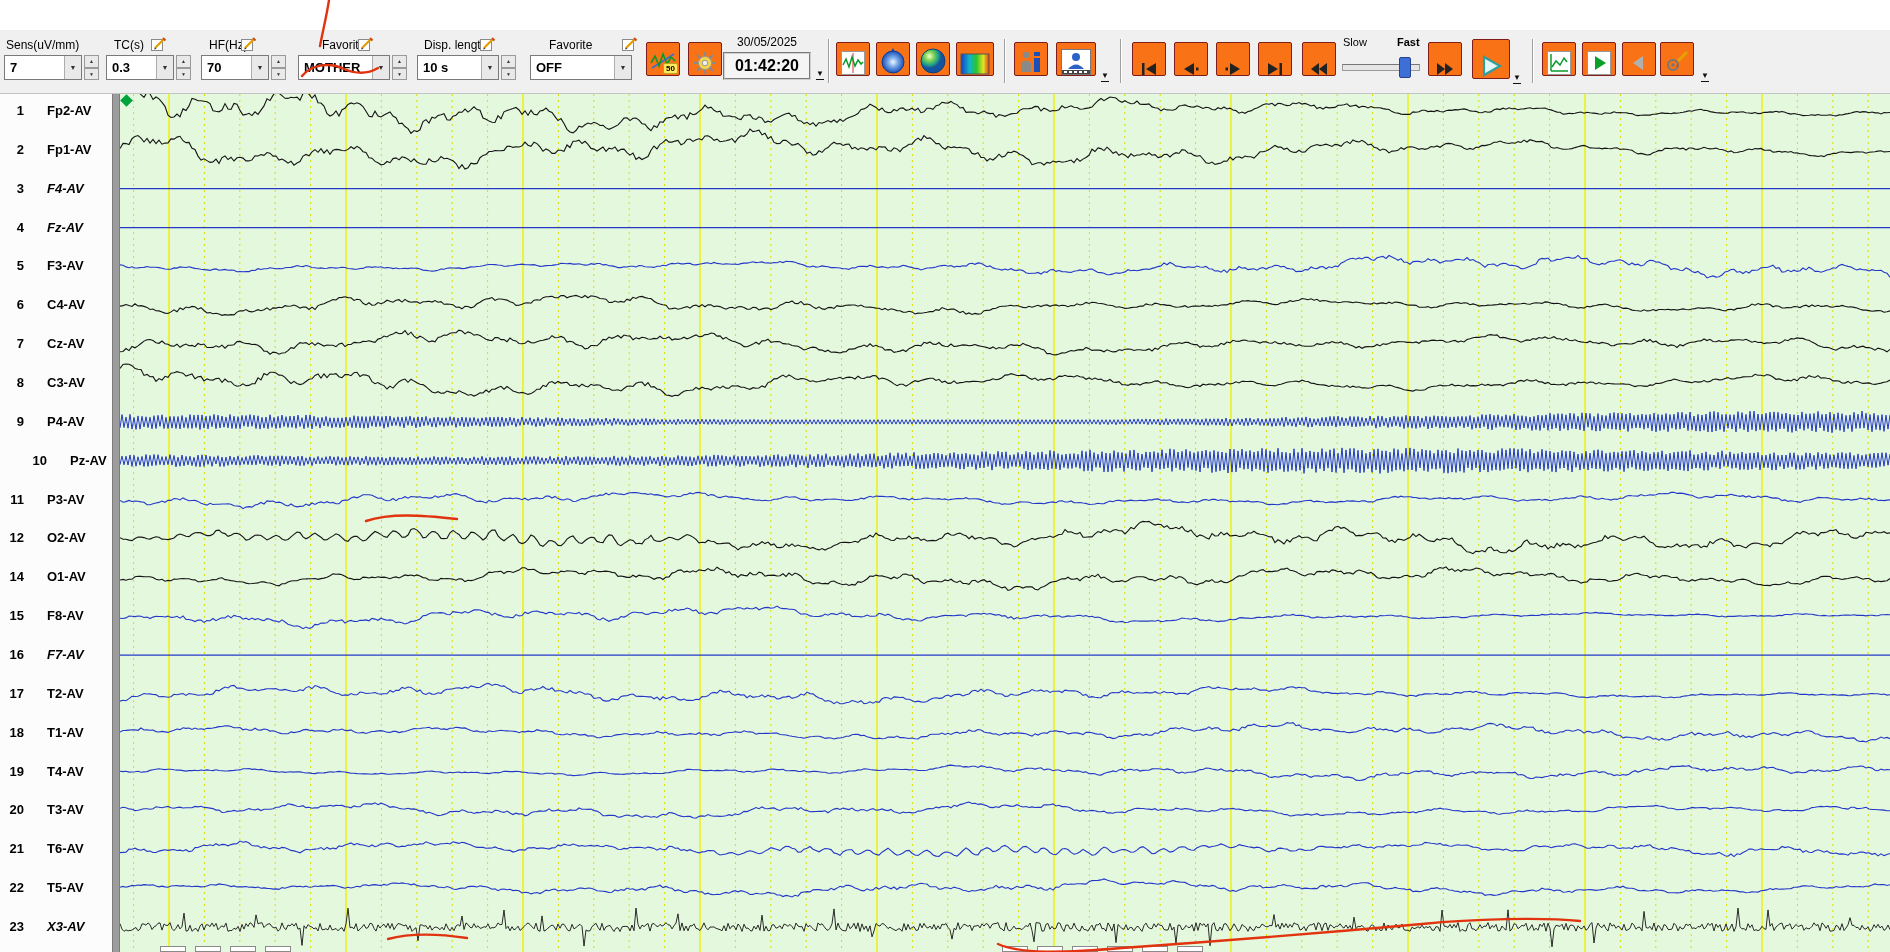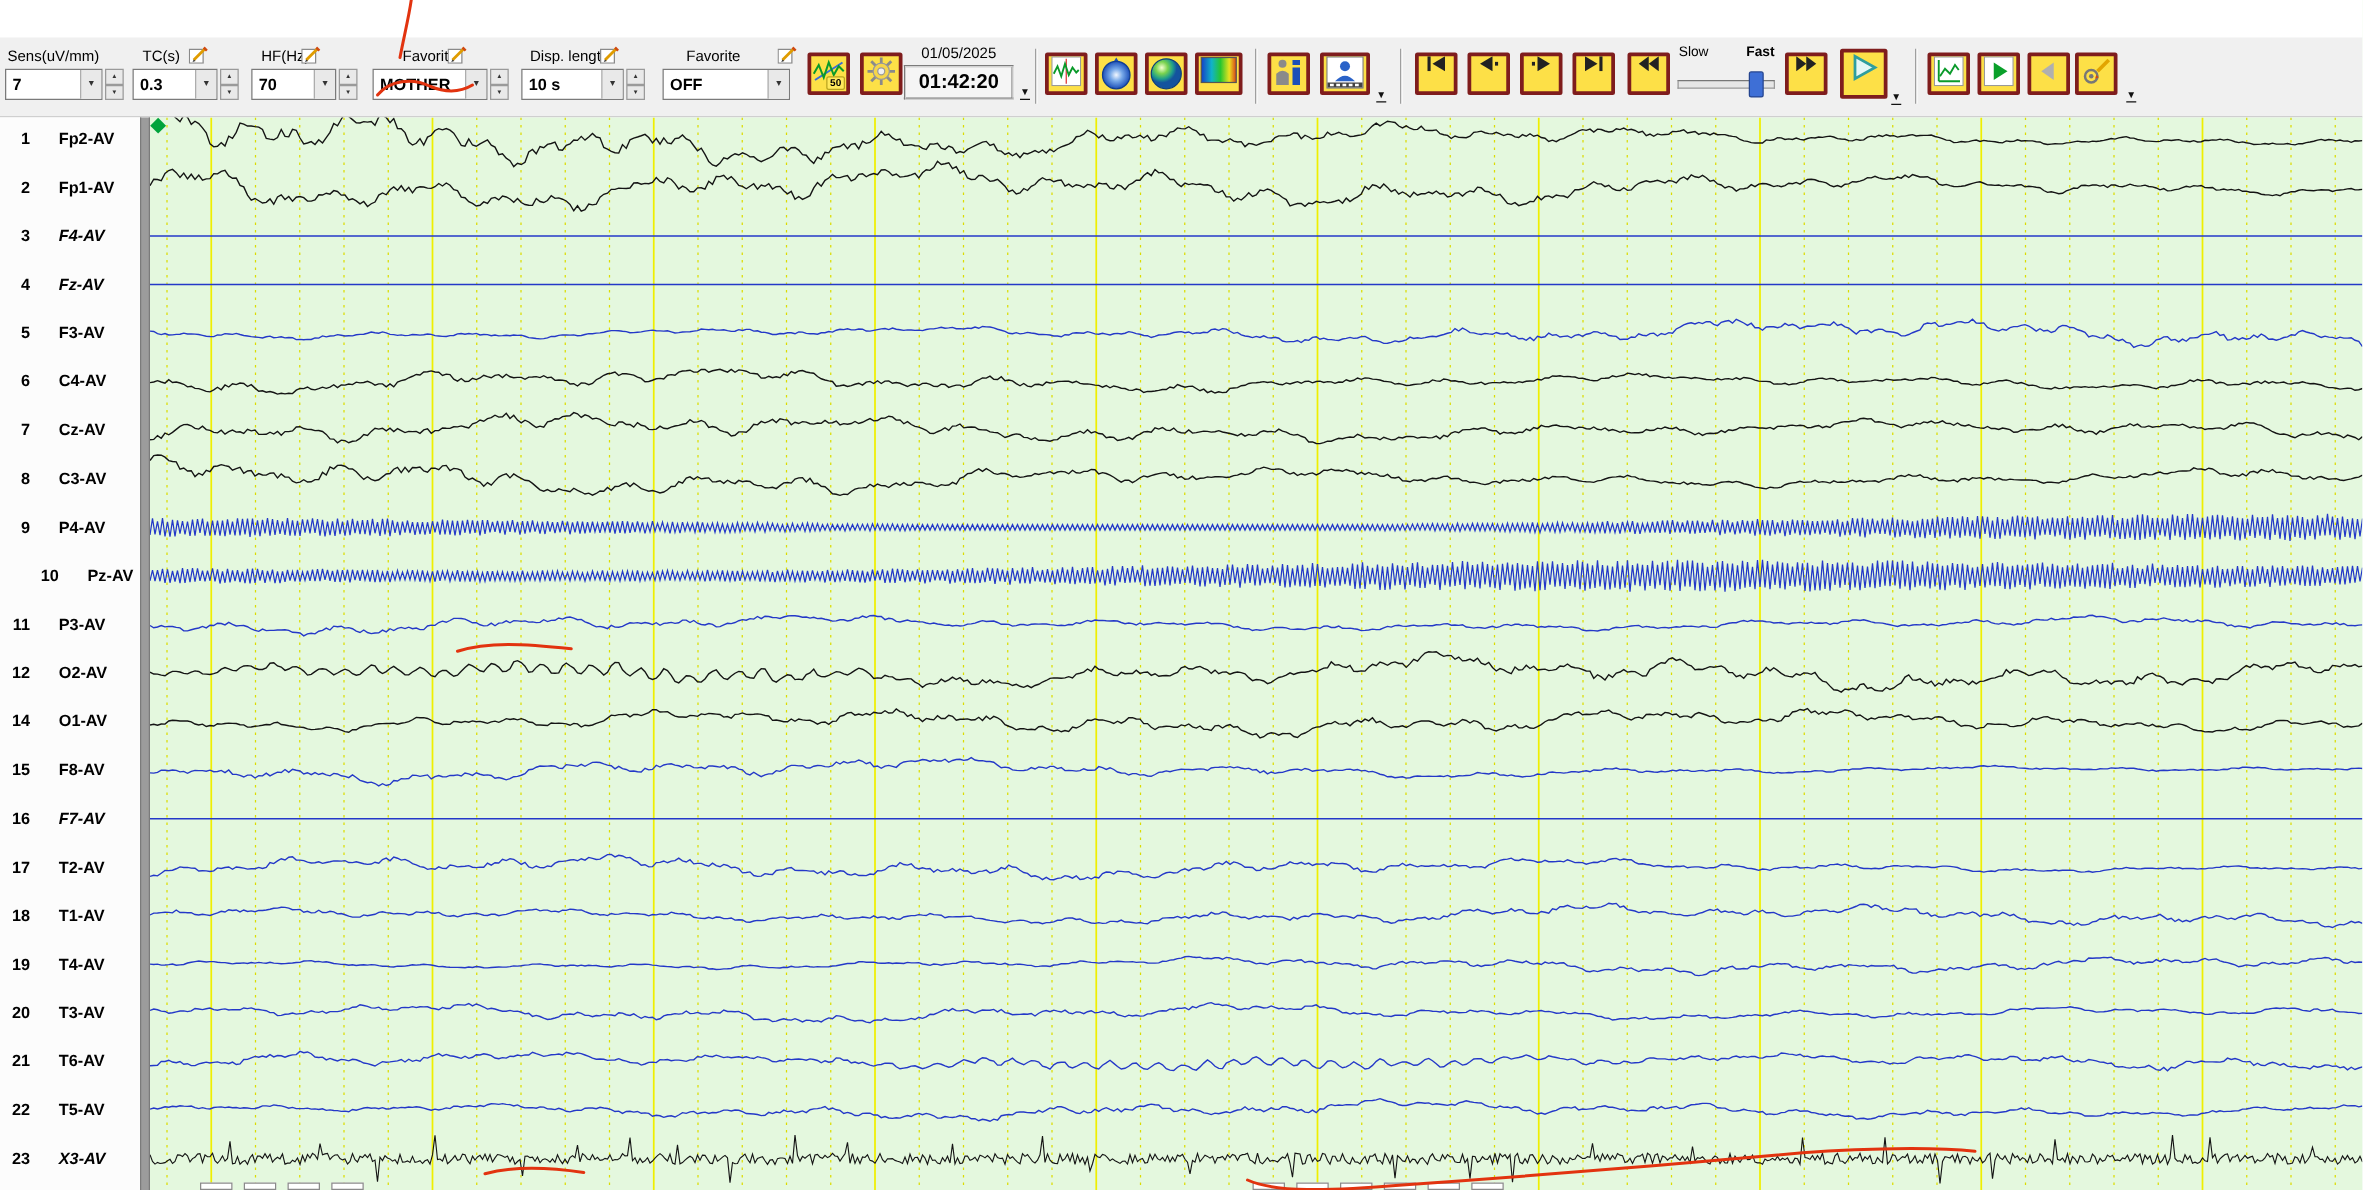--- a/index.html
+++ b/index.html
@@ -7,21 +7,21 @@
 #page{position:relative;width:1890px;height:952px}
 #topstrip{position:absolute;left:0;top:0;width:100%;height:30px;background:#fff}
 #toolbar{position:absolute;left:0;top:30px;width:100%;height:64px;background:#f0f0f0;border-bottom:1px solid #c4c4c4}
 .tb-label{position:absolute;top:8px;font-size:12px;white-space:nowrap}
 .combo{position:absolute;top:25px;height:25px;background:#fff;border:1px solid #7a7a7a;display:flex;align-items:stretch}
 .cval{flex:1;display:flex;align-items:center;padding-left:5px;font-size:13px;font-weight:bold;white-space:nowrap}
 .carrow{width:17px;background:#e9e9e9;border-left:1px solid #adadad;display:flex;align-items:center;justify-content:center;font-size:7px;color:#333}
 .spin{position:absolute;top:25px;width:15px;height:25px;display:flex;flex-direction:column}
 .spin span{flex:1;background:#e9e9e9;border:1px solid #9a9a9a;font-size:5px;display:flex;align-items:center;justify-content:center;color:#333}
 .pencil{position:absolute;top:7px;width:16px;height:14px}
-.tb-btn{position:absolute;top:12px;width:34px;height:34px;background:#fde047;border:3px solid #7f1d1d;border-radius:2px;display:flex;align-items:flex-start;justify-content:center;position:absolute}
+.tb-btn{position:absolute;top:12px;width:34px;height:34px;background:#f97316;border:1px solid #7f1d1d;border-radius:2px;display:flex;align-items:flex-end;justify-content:center;position:absolute}
 .tb-sep{position:absolute;top:9px;width:2px;height:44px;border-left:1px solid #9f9f9f;border-right:1px solid #fff}
 .mini-arrow{position:absolute;font-size:8px;color:#111;line-height:8px;border-bottom:1.5px solid #111;padding-bottom:1px;cursor:pointer}
 .notch-badge{position:absolute;right:1px;bottom:1px;background:#ffe95c;border:1px solid #b9a41f;font-size:8px;font-weight:bold;padding:0 2px;border-radius:2px;line-height:9px}
 #datetime-date{position:absolute;left:721px;top:5px;width:92px;text-align:center;font-size:12px}
 #datetime-time{position:absolute;left:723px;top:22px;width:88px;height:28px;background:#f5f5f5;border:2px groove #cfcfcf;display:flex;align-items:center;justify-content:center;font-size:16px;font-weight:bold}
 #speed-slow{position:absolute;left:1343px;top:6px;font-size:11px}
 #speed-fast{position:absolute;left:1397px;top:6px;font-size:11px;font-weight:bold}
 #slider-track{position:absolute;left:1342px;top:34px;width:78px;height:7px;background:#e6e6e6;border:1px solid #9a9a9a;border-top-color:#777}
 #slider-handle{position:absolute;left:1399px;top:27px;width:12px;height:21px;background:#3e6fd6;border:1px solid #24448f;border-radius:2px}
 #play-button{top:9px;width:38px;height:40px}
@@ -145,21 +145,21 @@
             <line x1="12" y1="1" x2="12" y2="23"></line>
             <line x1="1" y1="12" x2="23" y2="12"></line>
             <line x1="4" y1="4" x2="20" y2="20"></line>
             <line x1="20" y1="4" x2="4" y2="20"></line>
           </g>
           <circle cx="12" cy="12" r="6.5" fill="#f6d64a" stroke="#999"></circle>
           <circle cx="12" cy="12" r="2.8" fill="#f0f0f0" stroke="#999"></circle>
         </svg>
     </div>
 
-    <div id="datetime-date">01/05/2025</div>
+    <div id="datetime-date">30/05/2025</div>
     <div id="datetime-time">01:42:20</div>
     <span class="mini-arrow" style="left:816px;top:40px">▼</span>
 
     <div class="tb-sep" style="left:828px"></div>
 
     <div class="tb-btn" style="left:836px">
       <svg viewBox="0 0 24 24" width="24" height="24">
           <rect x="0.5" y="0.5" width="23" height="23" fill="#fff" stroke="#999"></rect>
           <line x1="12" y1="2" x2="12" y2="22" stroke="#d33" stroke-width="1"></line>
           <polyline points="2,14 5,8 8,16 11,6 14,15 17,9 20,13 22,11" fill="none" stroke="#0a9a2a" stroke-width="1.5"></polyline>

